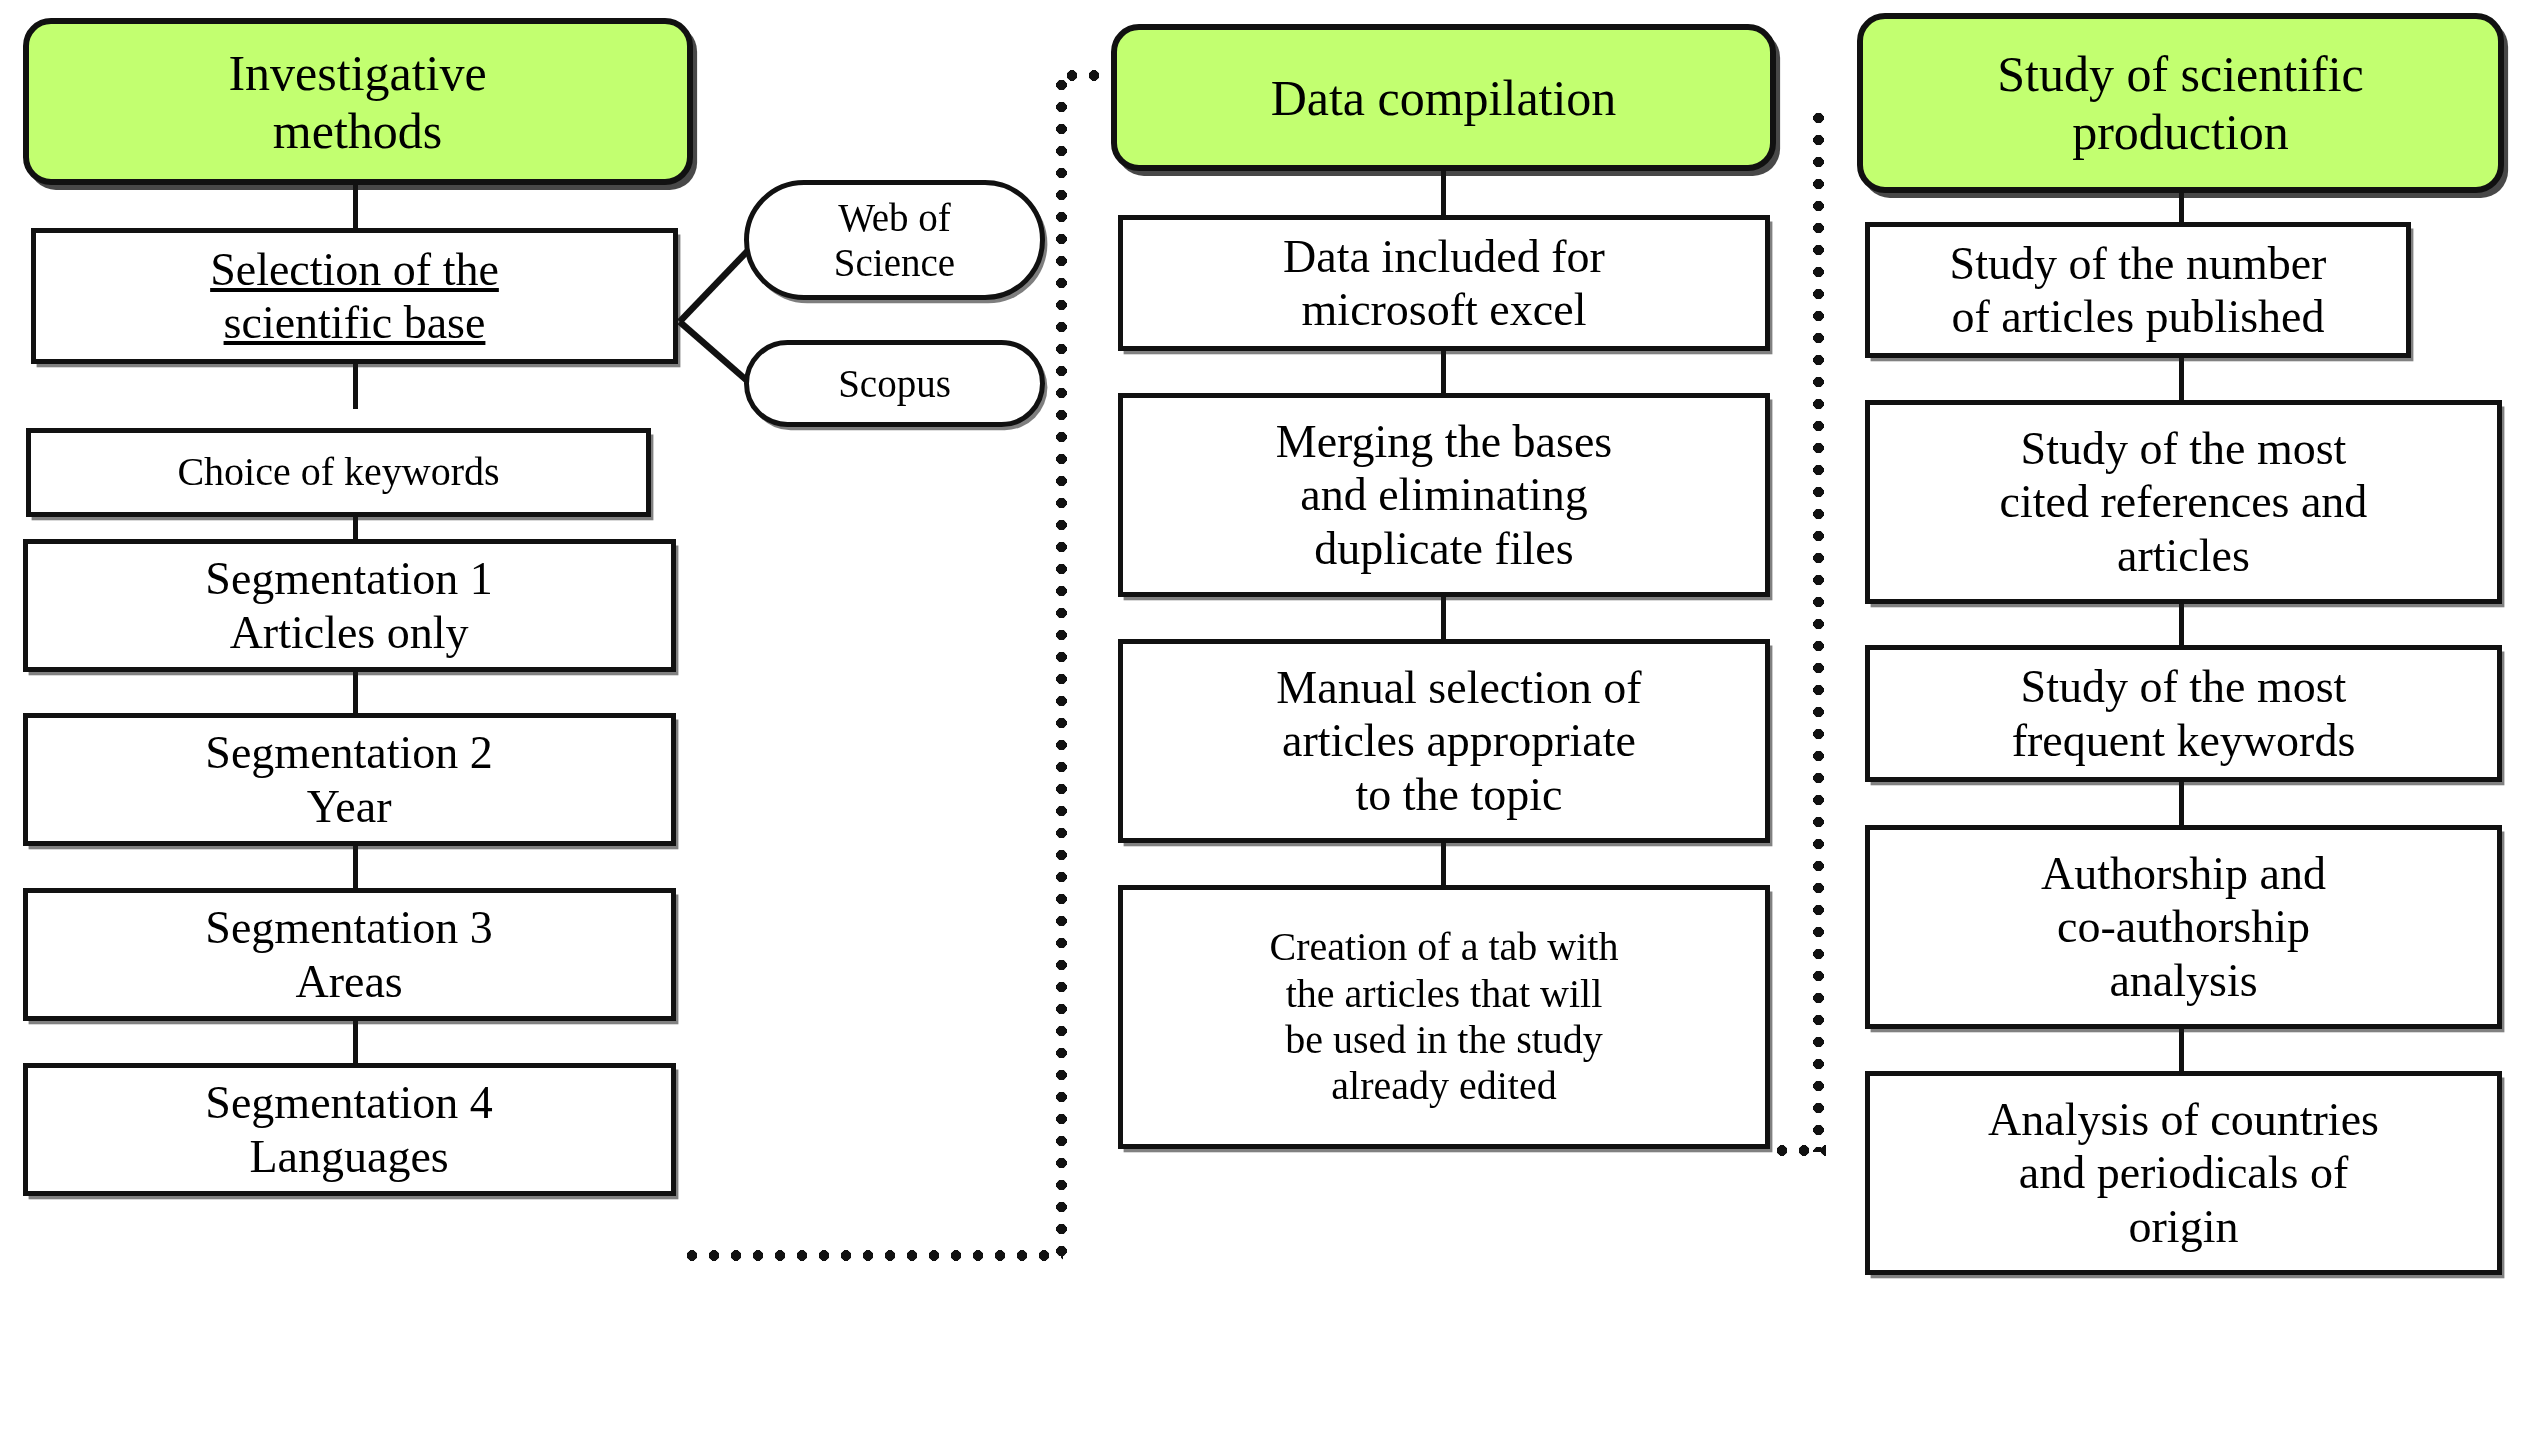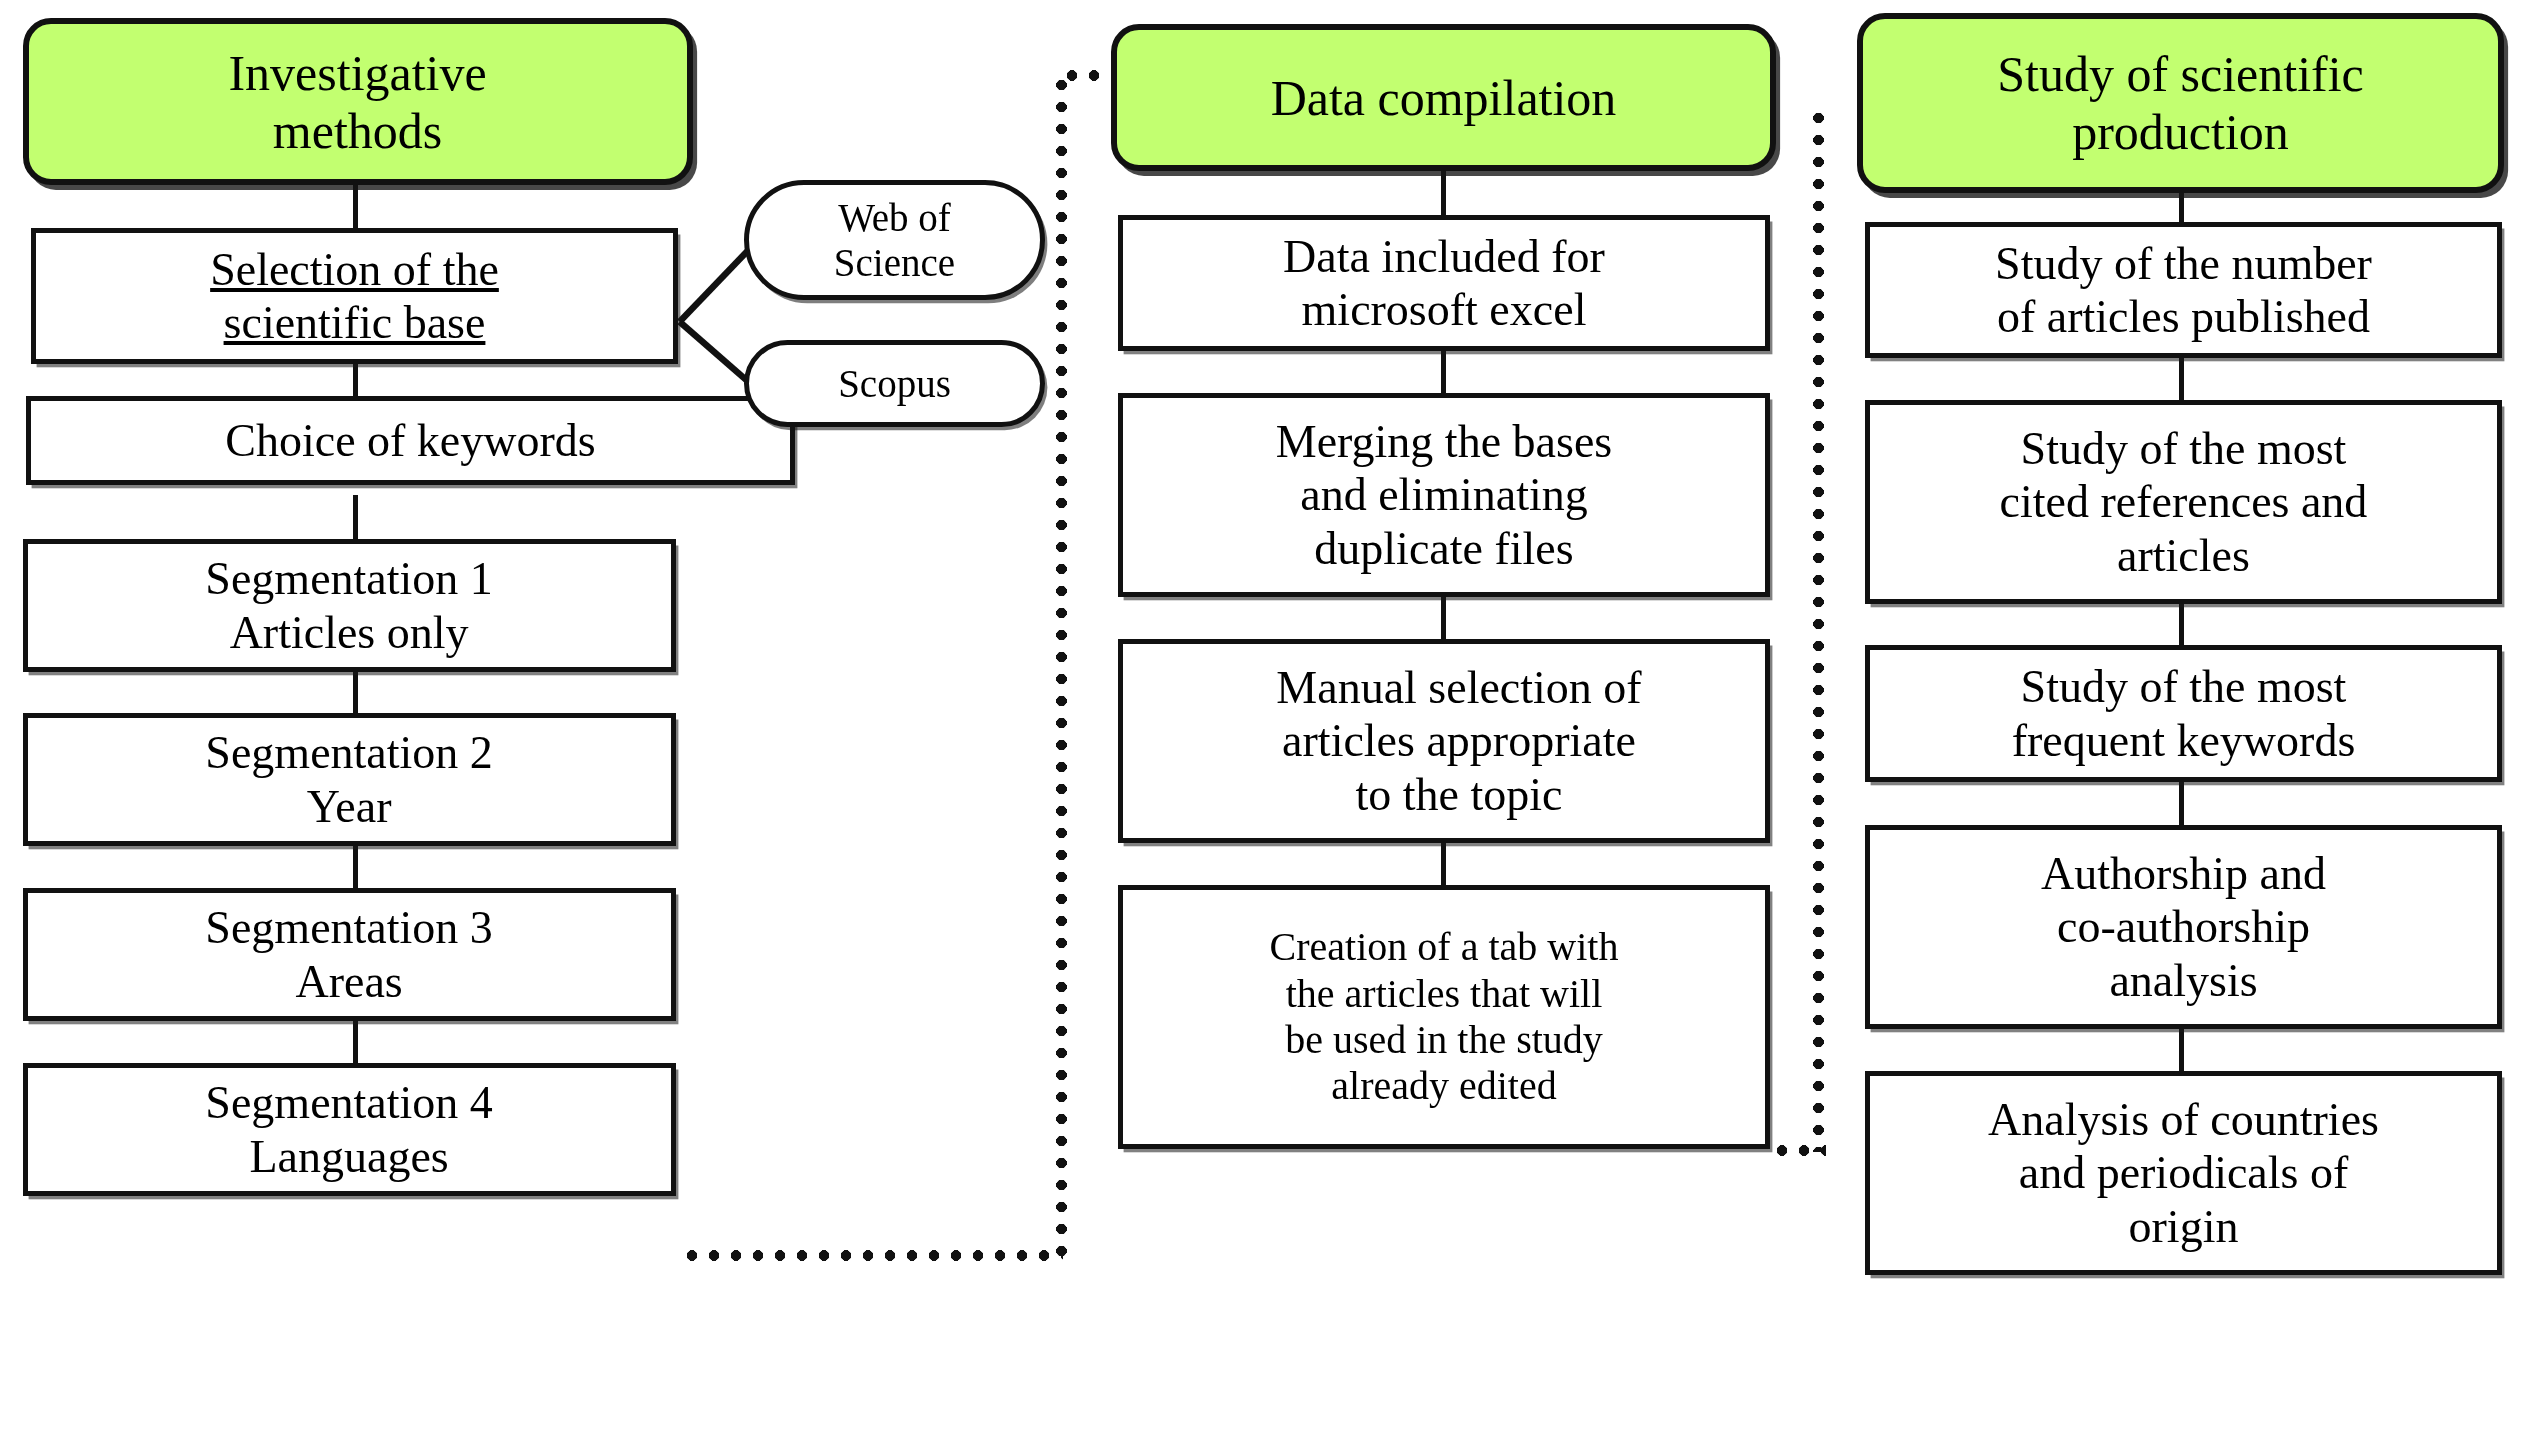--- a/index.html
+++ b/index.html
@@ -98,21 +98,21 @@
 
   <div class="vconn" style="left:353px; top:183px; height:47px;"></div>
 
   <div class="node plain" style="left:31px; top:228px; width:647px; height:136px; font-size:46px;text-decoration:underline;">
     <span class="txt">Selection of the
 scientific base</span>
   </div>
 
   <div class="vconn" style="left:353px; top:362px; height:47px;"></div>
 
-  <div class="node plain" style="left:26px; top:396px; width:769px; height:89px; font-size:46px;">
+  <div class="node plain" style="left:26px; top:428px; width:625px; height:89px; font-size:40px;">
     <span class="txt">Choice of keywords</span>
   </div>
 
   <div class="vconn" style="left:353px; top:495px; height:45px;"></div>
 
   <div class="node plain" style="left:22.6px; top:539px; width:653px; height:133px; font-size:46px;">
     <span class="txt">Segmentation 1
 Articles only</span>
   </div>
 
@@ -194,21 +194,21 @@
   <div class="dotted-h" style="left:1771px; top:1145px; width:55px;"></div>
   <div class="dotted-v" style="left:1813px; top:107px; height:1045px;"></div>
 
   <div class="node header" style="left:1857px; top:13px; width:647px; height:180px; font-size:50px;">
     <span class="txt">Study of scientific
 production</span>
   </div>
 
   <div class="vconn" style="left:2179px; top:191px; height:34px;"></div>
 
-  <div class="node plain" style="left:1865px; top:222px; width:637px; height:136px; font-size:46px;">
+  <div class="node plain" style="left:1865px; top:222px; width:546px; height:136px; font-size:46px;">
     <span class="txt">Study of the number
 of articles published</span>
   </div>
 
   <div class="vconn" style="left:2179px; top:356px; height:45px;"></div>
 
   <div class="node plain" style="left:1865px; top:400px; width:637px; height:204px; font-size:46px;">
     <span class="txt">Study of the most
 cited references and
 articles</span>

